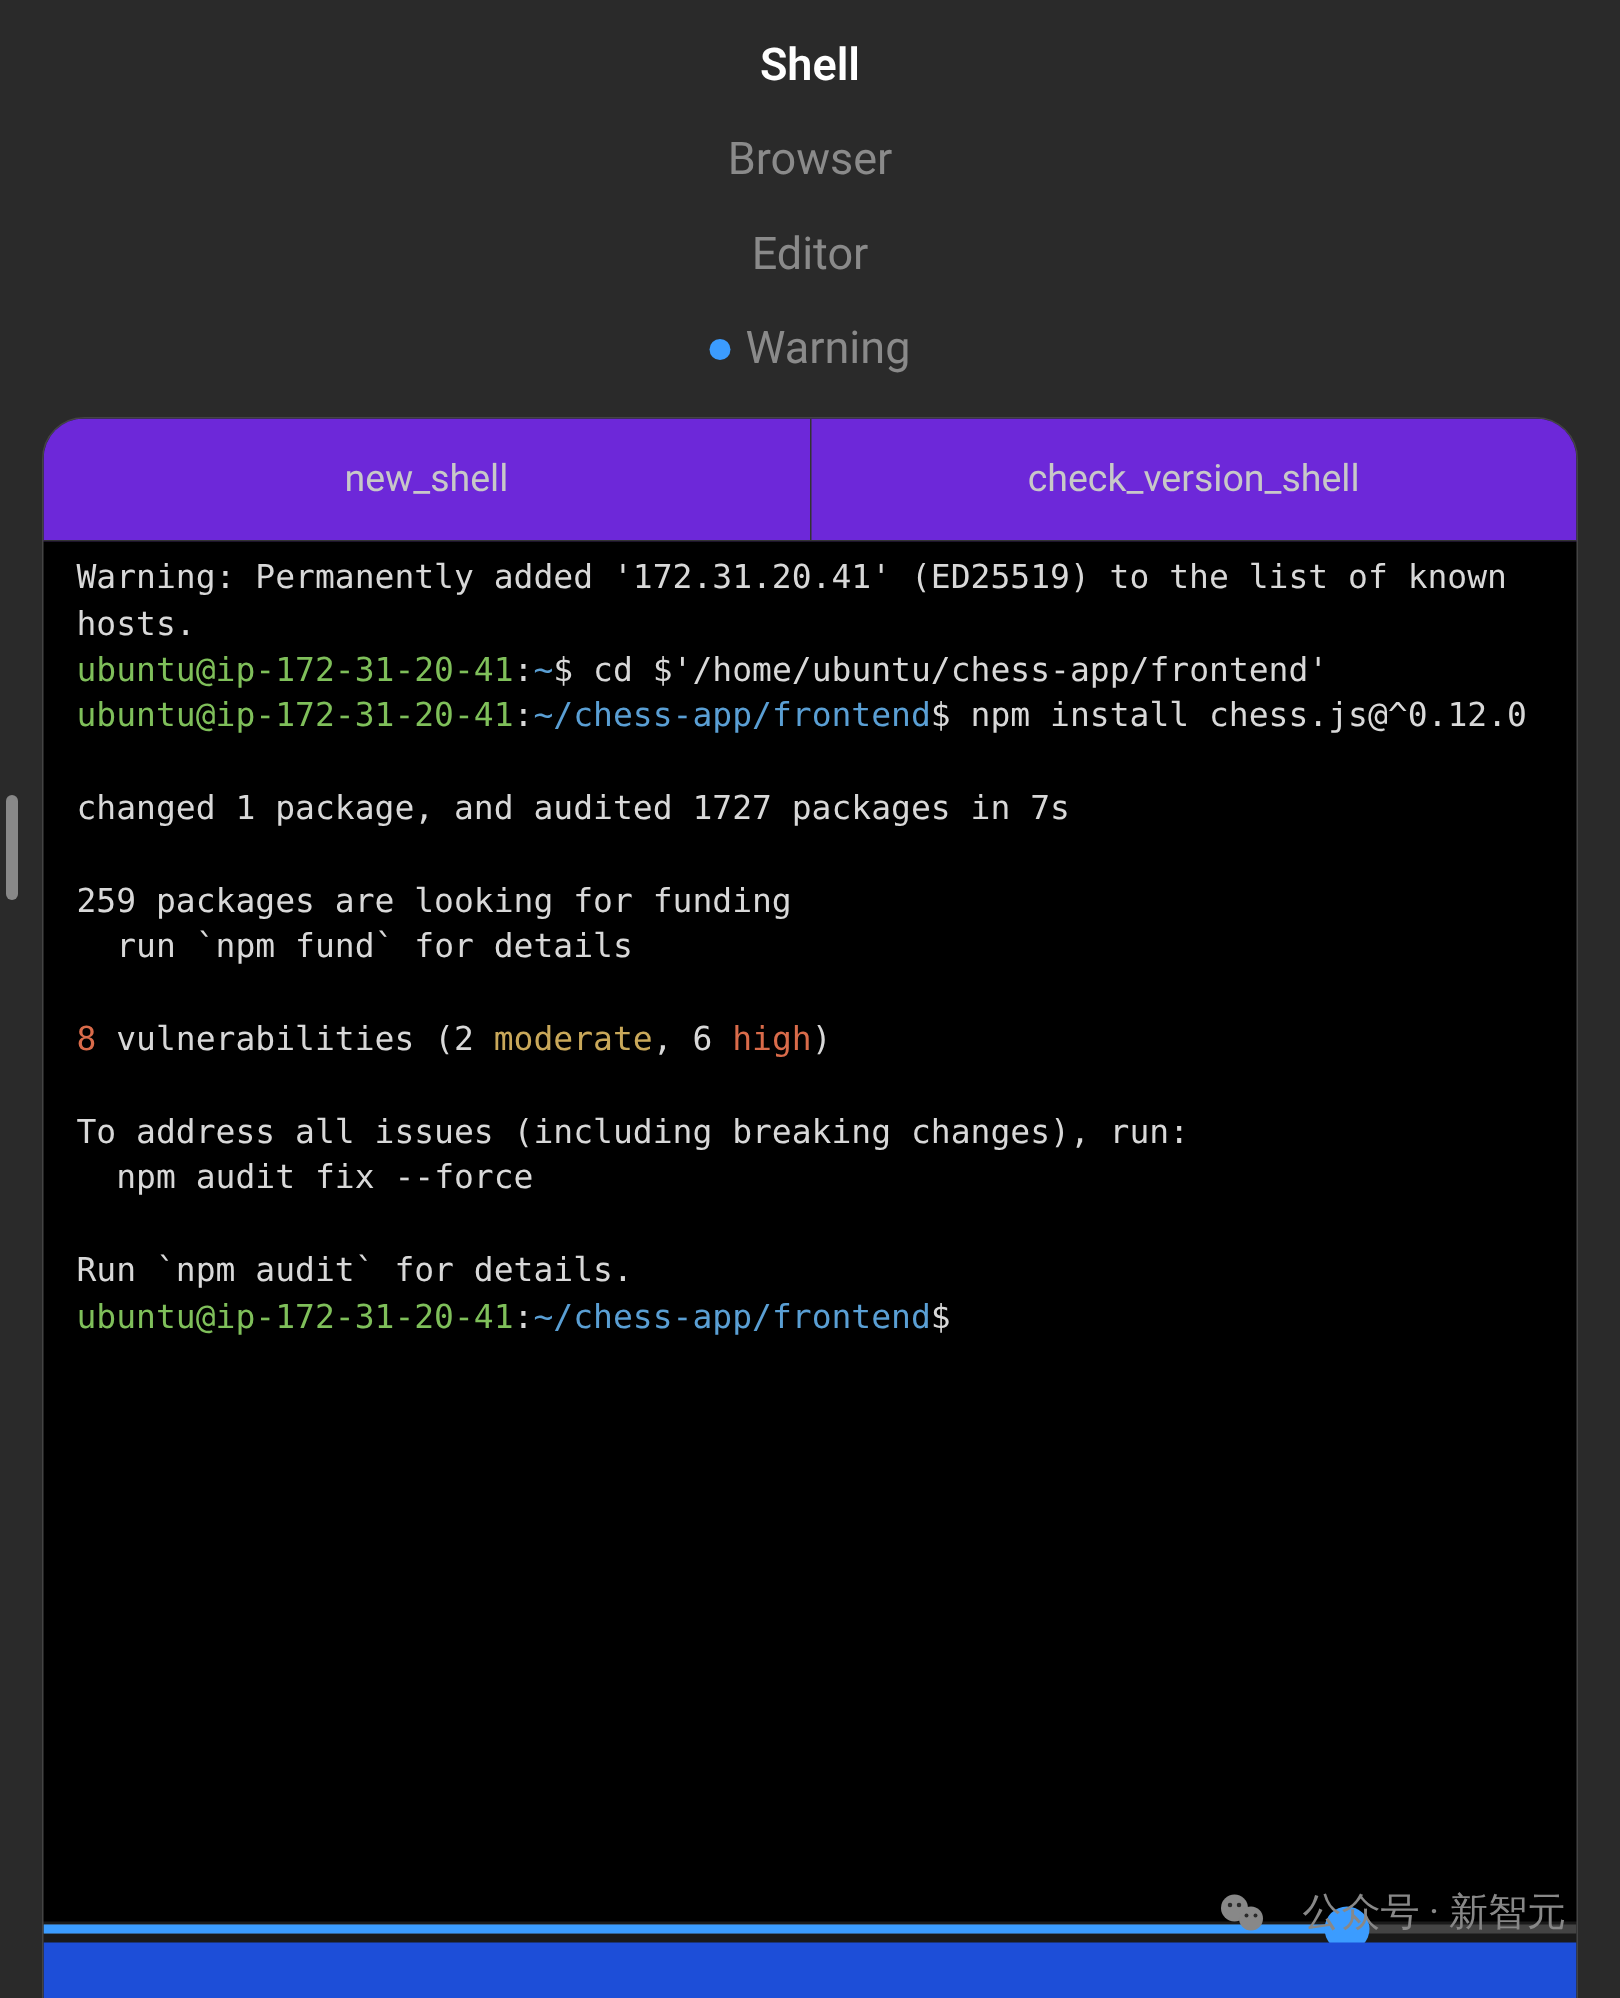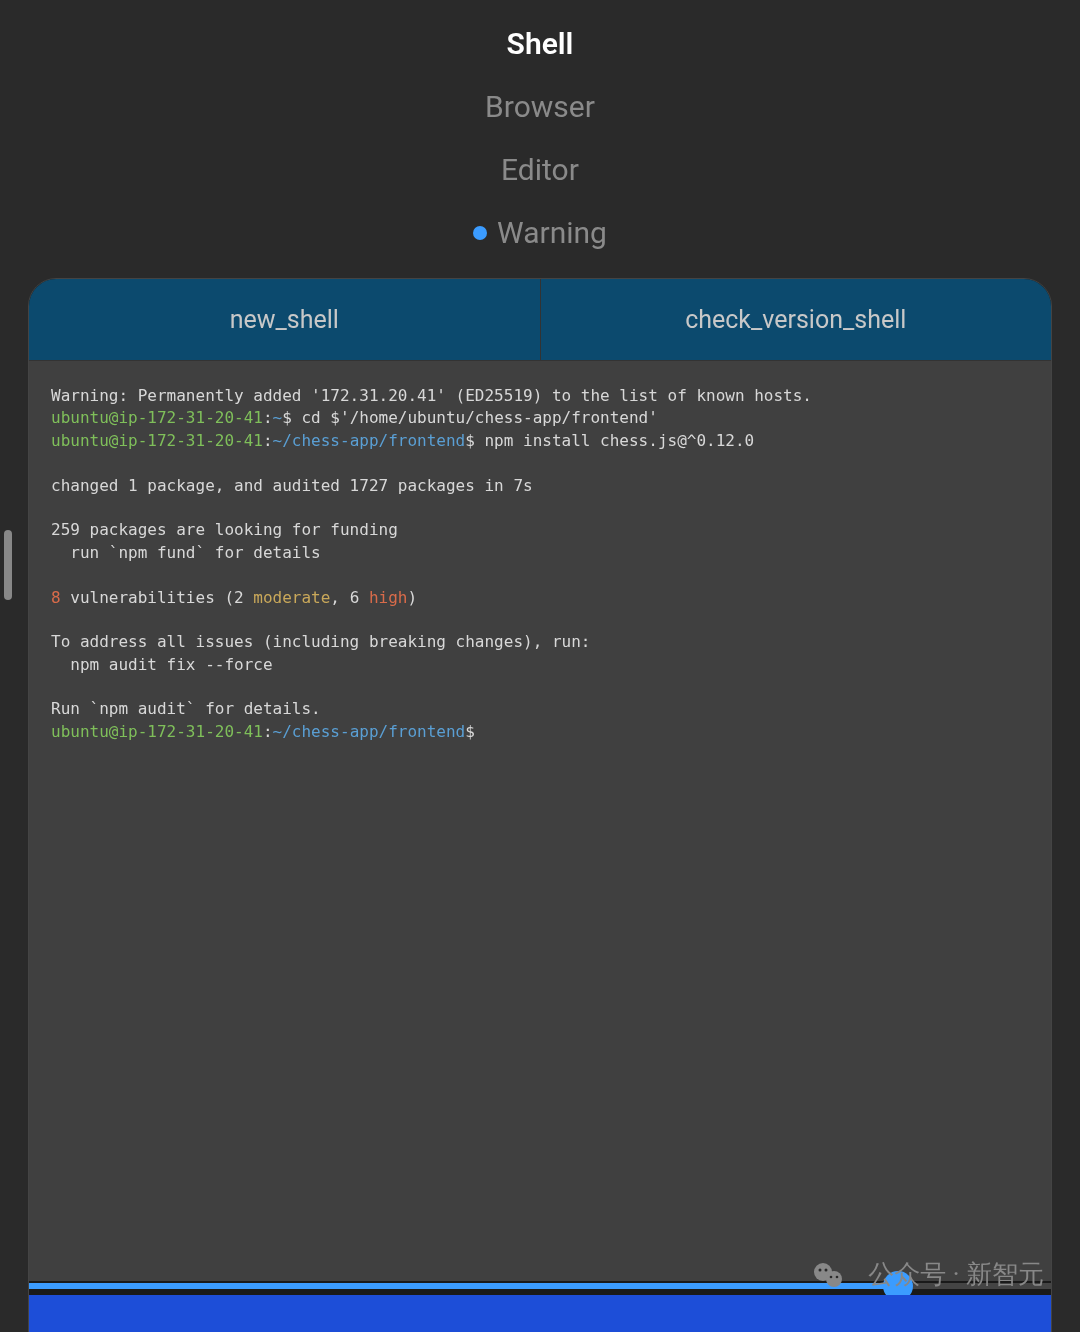--- a/index.html
+++ b/index.html
@@ -41,21 +41,21 @@
     margin: 12px 28px 0 28px;
     background: #1a1a1a;
     border: 1px solid #444;
     border-radius: 28px;
     overflow: hidden;
     height: 1130px;
     position: relative;
   }
   .shell-tabs {
     display: flex;
-    background: #0c4a6e;
+    background: #6d28d9;
     height: 82px;
     border-bottom: 1px solid #333;
   }
   .shell-tab {
     flex: 1;
     display: flex;
     align-items: center;
     justify-content: center;
     font-size: 25px;
     color: #c8c8c8;
@@ -69,25 +69,25 @@
     color: #ffffff;
   }
   .shell-tab.active::before {
     content: "";
     position: absolute;
     top: 0; left: 0; right: 0;
     height: 5px;
     background: #3b9cff;
   }
   .terminal {
-    background: #404040;
+    background: #000000;
     height: 920px;
-    padding: 24px 22px;
+    padding: 10px 22px;
     font-family: "SF Mono", Menlo, Monaco, Consolas, monospace;
-    font-size: 16px;
+    font-size: 22px;
     line-height: 1.4;
     color: #d8d8d8;
     white-space: pre-wrap;
     overflow: hidden;
   }
   .t-green { color: #7fbf5a; }
   .t-blue { color: #5a9fd4; }
   .t-red { color: #d96b4a; }
   .t-yellow { color: #c9a85a; }
   .t-white { color: #d8d8d8; }

